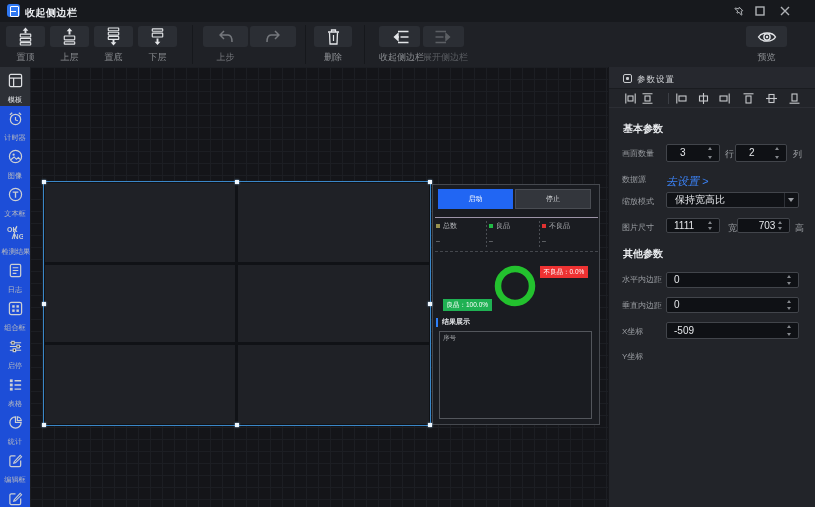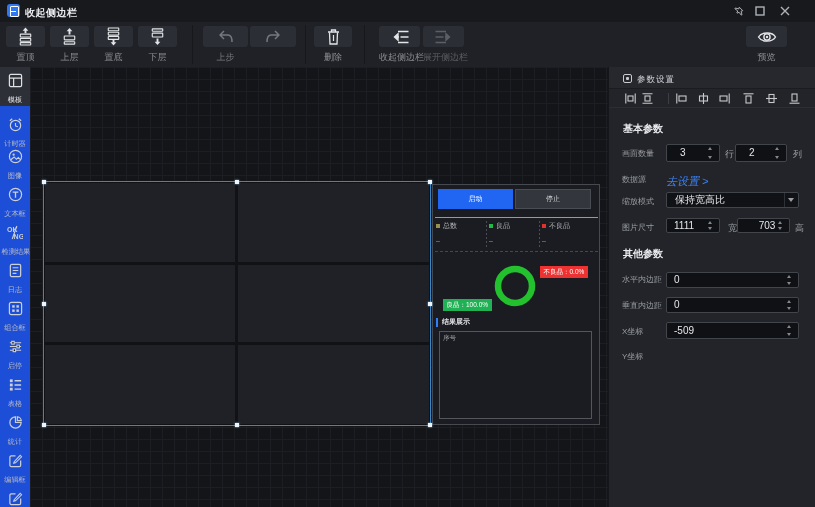--- a/index.html
+++ b/index.html
@@ -232,21 +232,21 @@
   </div>
 
   <div class="sidebar" id="sidebar">
     <div class="sitem sel" style="top:0px;">
       <svg width="15" height="15" viewBox="0 0 16 16">
           <rect x="1.5" y="1.5" width="13" height="13" rx="1.5" fill="none" stroke="#dfe1e4" stroke-width="1.3"></rect>
           <path d="M1.5 5.5 H14.5 M6 5.5 V14.5" stroke="#dfe1e4" stroke-width="1.3"></path>
         </svg>
       <div class="slabel" style="color:#e8eaed;">模板</div>
     </div>
-    <div class="sitem" style="top:44px;">
+    <div class="sitem" style="top:38px;">
       <svg width="15" height="15" viewBox="0 0 16 16">
           <circle cx="8" cy="9" r="5.5" fill="none" stroke="#cdd0d3" stroke-width="1.3"></circle>
           <path d="M8 6.5 V9.5 L10.5 10.5" fill="none" stroke="#cdd0d3" stroke-width="1.2"></path>
           <path d="M2 4 L4.5 1.8 M14 4 L11.5 1.8" stroke="#cdd0d3" stroke-width="1.3"></path>
         </svg>
       <div class="slabel">计时器</div>
     </div>
     <div class="sitem" style="top:76px;">
       <svg width="15" height="15" viewBox="0 0 16 16">
           <circle cx="8" cy="8" r="6.5" fill="none" stroke="#cdd0d3" stroke-width="1.3"></circle>

